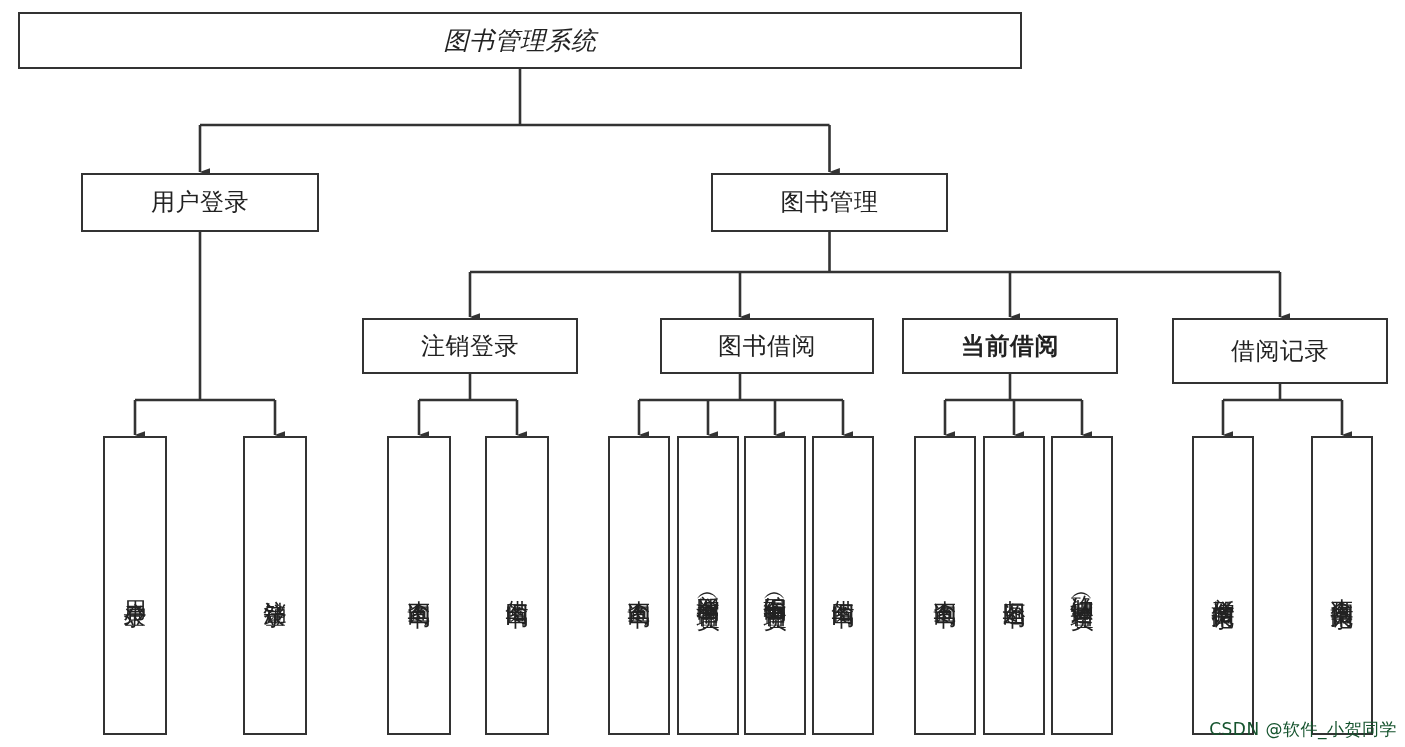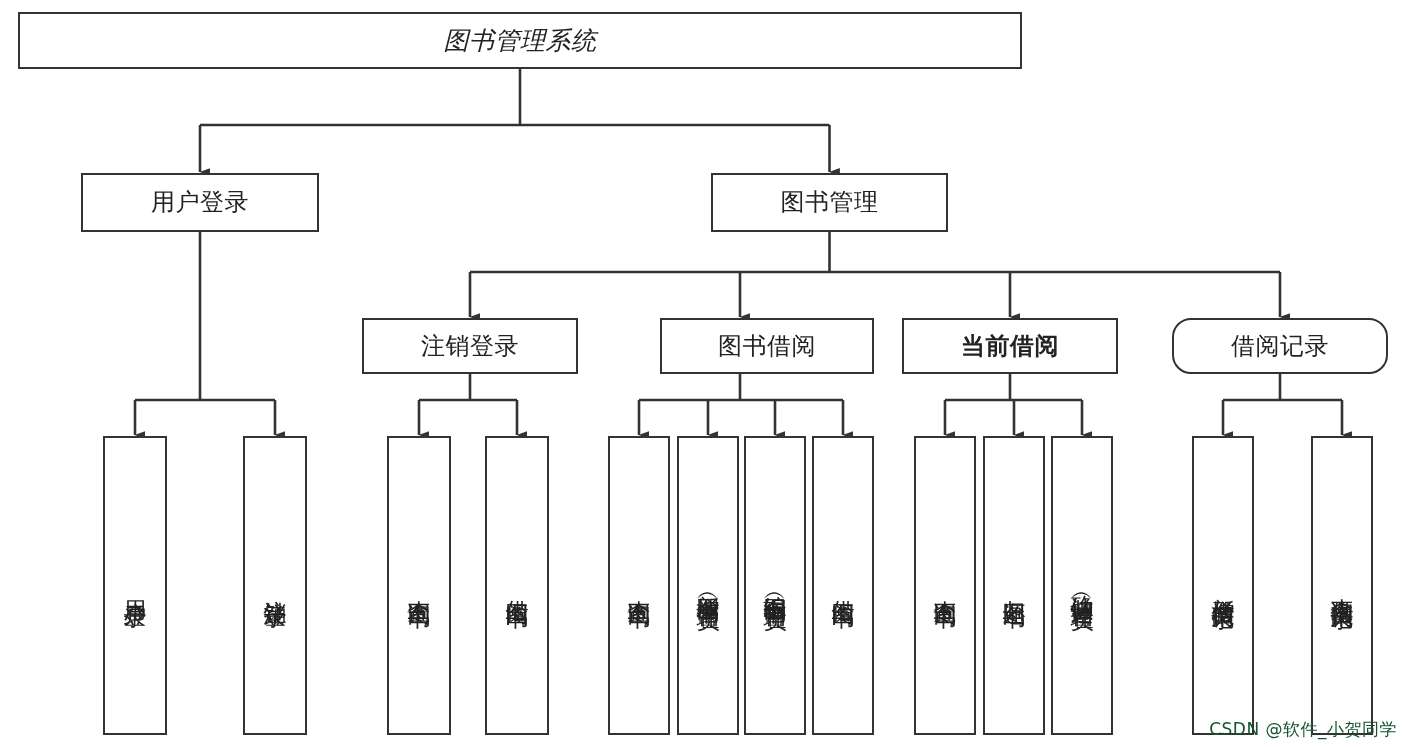--- a/index.html
+++ b/index.html
@@ -126,21 +126,21 @@
       </div>
       <div class="node-box horizontal" style="left: 362px; top: 318px; width: 216px; height: 56px;">
         <span class="node-label">注销登录</span>
       </div>
       <div class="node-box horizontal" style="left: 633px; top: 318px; width: 214px; height: 56px; margin-left: 27px;">
         <span class="node-label">图书借阅</span>
       </div>
       <div class="node-box horizontal" style="left: 902px; top: 318px; width: 216px; height: 56px; font-weight: bold;">
         <span class="node-label">当前借阅</span>
       </div>
-      <div class="node-box horizontal" style="left: 1172px; top: 318px; width: 216px; height: 56px; border-radius: 19px;">
+      <div class="node-box horizontal" style="left: 1172px; top: 318px; width: 216px; height: 66px;">
         <span class="node-label">借阅记录</span>
       </div>
       <div class="node-box vertical" style="left: 103px; top: 436px; width: 64px; height: 299px;">
         <span class="node-label">用户登录</span>
       </div>
       <div class="node-box vertical" style="left: 243px; top: 436px; width: 64px; height: 299px;">
         <span class="node-label">注销登录</span>
       </div>
       <div class="node-box vertical" style="left: 387px; top: 436px; width: 64px; height: 299px;">
         <span class="node-label">查询图书</span>

